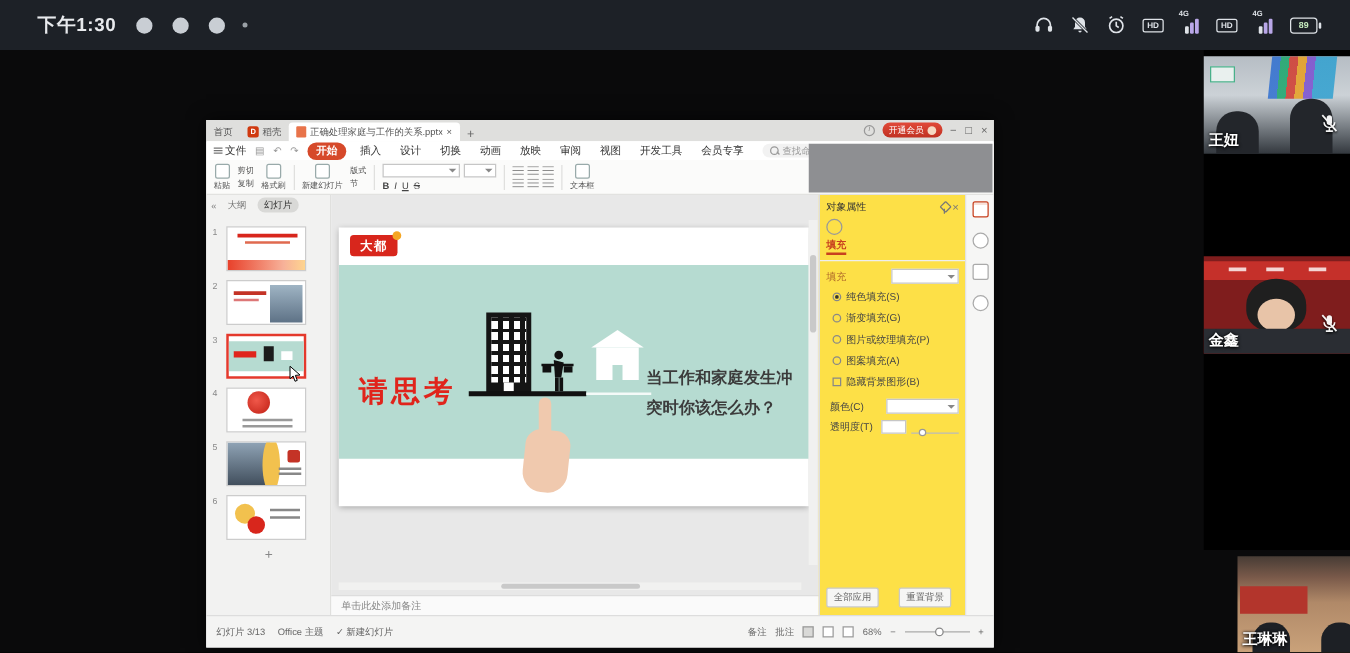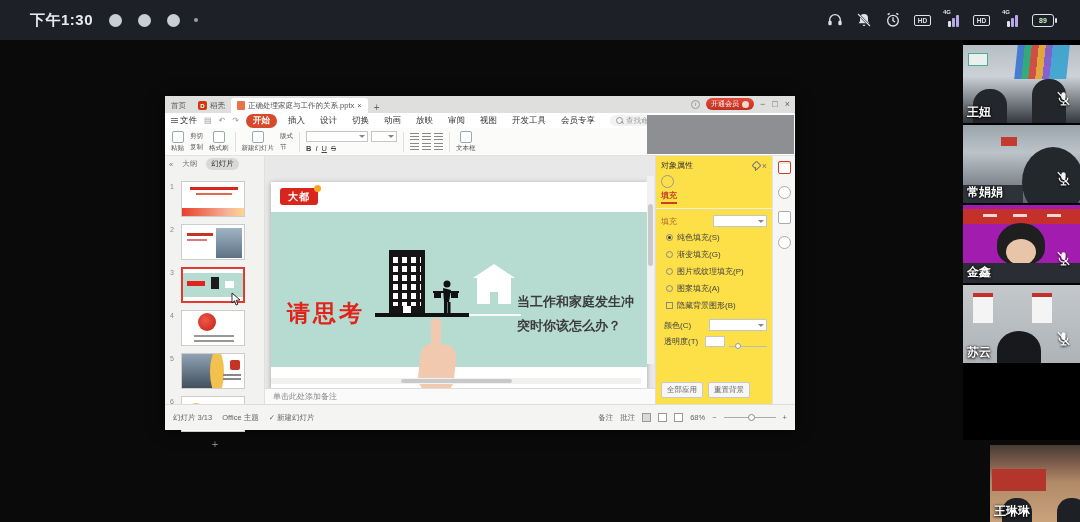--- a/index.html
+++ b/index.html
@@ -18,21 +18,21 @@
   .sig i:nth-child(1){left:0;height:4px;}
   .sig i:nth-child(2){left:4px;height:6px;}
   .sig i:nth-child(3){left:8px;height:9px;background:#b9a7e8;}
   .sig i:nth-child(4){left:12px;height:12px;background:#b9a7e8;}
   .sig b{position:absolute;left:-1px;top:-4px;color:#dfe3e8;font-size:6px;font-weight:bold;}
   .batt{position:relative;width:22px;height:13px;border:1.5px solid #dfe3e8;border-radius:3px;display:flex;align-items:center;justify-content:center;}
   .batt::after{content:"";position:absolute;right:-4px;top:3px;width:2.5px;height:5px;background:#dfe3e8;border-radius:1px;}
   .batt span{font-size:7px;color:#caf0c2;font-weight:bold;}
 
   
-  .win{position:absolute;left:165px;top:96px;width:630px;height:334px;background:#fff;box-shadow:0 0 14px rgba(0,0,0,.65);font-size:8px;color:#444;}
+  .win{position:absolute;left:165px;top:96px;width:630px;height:422px;background:#fff;box-shadow:0 0 14px rgba(0,0,0,.65);font-size:8px;color:#444;}
   .tabbar{position:absolute;left:0;top:0;right:0;height:17px;background:#dfdfdd;display:flex;align-items:flex-end;}
   .ttab{height:15px;display:flex;align-items:center;padding:0 6px;font-size:7.5px;color:#555;gap:3px;}
   .ttab.active{background:#fff;border-radius:3px 3px 0 0;}
   .docbadge{width:9px;height:9px;background:#d0390f;color:#fff;border-radius:2px;font-size:6px;font-weight:bold;display:flex;align-items:center;justify-content:center;}
   .docicon{width:8px;height:9px;background:#e8734a;border-radius:1px;}
   .ttl{max-width:118px;white-space:nowrap;overflow:hidden;text-overflow:ellipsis;}
   .plus{font-size:10px;color:#666;padding:0 6px;}
   .tbright{position:absolute;right:4px;top:2px;display:flex;align-items:center;gap:6px;}
   .info{width:9px;height:9px;border:1px solid #999;border-radius:50%;color:#888;font-size:6px;display:flex;align-items:center;justify-content:center;font-style:italic;}
   .member{background:linear-gradient(#e14a39,#c03122);color:#fff;font-size:7px;padding:1px 5px;border-radius:8px;display:flex;align-items:center;gap:3px;}
@@ -136,21 +136,21 @@
   .psec .combo{margin-left:auto;width:54px;height:12px;}
   .opt{display:flex;align-items:center;gap:4px;padding:3px 0 3px 10px;color:#444;}
   .radio{width:7px;height:7px;border:1px solid #888;border-radius:50%;position:relative;flex:none;}
   .radio.on::after{content:"";position:absolute;left:1px;top:1px;width:3px;height:3px;border-radius:50%;background:#333;}
   .chk{width:7px;height:7px;border:1px solid #888;flex:none;}
   .prow{display:flex;align-items:flex-end;padding:5px 5px 0 8px;}
   .prow .combo{margin-left:auto;width:58px;height:12px;}
   .spin{margin-left:auto;width:20px;height:11px;border:1px solid #c6c6c6;background:#fff;}
   .track{width:38px;height:1px;background:#bbb;margin-left:4px;position:relative;}
   .track i{position:absolute;left:6px;top:-3px;width:6px;height:6px;background:#fff;border:1px solid #999;border-radius:50%;}
-  .pbtns{position:absolute;left:5px;bottom:6px;display:flex;gap:5px;}
+  .pbtns{position:absolute;left:5px;bottom:6px;display:flex;gap:16px;}
   .pbtn{border:1px solid #c9c9c9;background:#f6f6f5;color:#666;font-size:7.5px;padding:2px 5px;border-radius:2px;}
 
   
   .strip{width:23px;background:#f6f6f5;border-left:1px solid #e3e3e1;display:flex;flex-direction:column;align-items:center;padding-top:5px;gap:12px;}
   .sico{width:13px;height:13px;border:1px solid #aaa;border-radius:2px;background:#fff;}
   .sico.on{border-color:#c8401f;background:linear-gradient(#f8e2da 2px,#fff 2px);}
   .sico.round{border-radius:50%;}
 
   
   .statusbar{position:absolute;left:0;bottom:0;right:0;height:26px;background:#f4f4f3;border-top:1px solid #ddd;display:flex;align-items:center;padding:0 8px;font-size:7.5px;color:#666;gap:10px;}
@@ -168,21 +168,21 @@
   .mic{position:absolute;right:8px;bottom:16px;z-index:3;opacity:.95;filter:drop-shadow(0 1px 1px #000);}
   .v1{background:linear-gradient(180deg,#b6bdc4 0%,#ccd2d7 40%,#6a7076 78%,#33383e 100%);}
   .v1 .ban{position:absolute;right:12px;top:0;width:52px;height:34px;background:linear-gradient(90deg,#2f6fd0 0 7px,#19a66b 7px 14px,#d23a2e 14px 21px,#e8a020 21px 28px,#7a4fd0 28px 35px,#2fa0d0 35px 42px);transform:skewX(-6deg);opacity:.85;}
   .v1 .p{position:absolute;bottom:0;width:34px;height:34px;border-radius:16px 16px 0 0;background:#23262b;}
   .v1 .p.a{left:10px;}.v1 .p.b{right:14px;height:44px;}
   .v1 .sign{position:absolute;left:5px;top:8px;width:20px;height:13px;background:#e9f0ee;border:1px solid #49b08a;}
   .v2{background:linear-gradient(180deg,#9aa4ac,#bcc4ca 35%,#5c636b 100%);}
   .v2 .tag{position:absolute;left:38px;top:12px;width:16px;height:9px;background:#c23b2e;}
   .v2 .head{position:absolute;right:-4px;bottom:-14px;width:62px;height:70px;border-radius:50%;background:#23282d;}
   .v2 .sh{position:absolute;left:0;bottom:0;width:60px;height:18px;background:#2e333a;}
-  .v3{background:#a21caf;}
+  .v3{background:#7f1d1d;}
   .v3 .ban{position:absolute;left:0;top:4px;width:117px;height:15px;background:#c5302a;}
   .v3 .ban i{position:absolute;top:5px;width:14px;height:3px;background:#fff;opacity:.8;}
   .v3 .hair{position:absolute;left:34px;top:18px;width:48px;height:42px;border-radius:50% 50% 40% 40%;background:#1f1f1f;}
   .v3 .face{position:absolute;left:43px;top:34px;width:30px;height:26px;border-radius:50%;background:#e8c4a8;}
   .v3 .bodyd{position:absolute;left:0;bottom:0;width:117px;height:20px;background:#2a2d33;}
   .v4{background:linear-gradient(180deg,#c4c8cb,#aeb3b7);}
   .v4 .po{position:absolute;top:8px;width:20px;height:30px;background:#f4f4f4;border-top:4px solid #c5302a;}
   .v4 .po.a{left:10px;}.v4 .po.b{right:28px;}
   .v4 .hair{position:absolute;left:34px;bottom:-8px;width:44px;height:40px;border-radius:50% 50% 0 0;background:#17191d;}
   .v5{background:linear-gradient(180deg,#8b9298,#70767c);}
@@ -545,60 +545,38 @@
       <i class="p a"></i>
         <i class="p b"></i>
       <span class="pname">王妞</span>
       <svg class="mic" width="17" height="17" viewBox="0 0 24 24">
           <path fill="#fff" d="M12 3a3 3 0 0 1 3 3v5a3 3 0 0 1-6 0V6a3 3 0 0 1 3-3z"></path>
           <path fill="none" stroke="#fff" stroke-width="1.8" d="M6 11a6 6 0 0 0 12 0M12 17v4M8 21h8"></path>
           <line x1="4" y1="3" x2="20" y2="21" stroke="#fff" stroke-width="2"></line>
         </svg>
     </div>
 
-    <div class="tile v2" style="top:85px;">
-      <i class="tag"></i>
-        <i class="sh"></i>
-        <i class="head"></i>
-      <span class="pname">常娟娟</span>
-      <svg class="mic" width="17" height="17" viewBox="0 0 24 24">
-          <path fill="#fff" d="M12 3a3 3 0 0 1 3 3v5a3 3 0 0 1-6 0V6a3 3 0 0 1 3-3z"></path>
-          <path fill="none" stroke="#fff" stroke-width="1.8" d="M6 11a6 6 0 0 0 12 0M12 17v4M8 21h8"></path>
-          <line x1="4" y1="3" x2="20" y2="21" stroke="#fff" stroke-width="2"></line>
-        </svg>
-    </div>
 
     <div class="tile v3" style="top:165px;">
       <i class="ban">
           <i style="left:20px;"></i>
           <i style="left:50px;"></i>
           <i style="left:84px;"></i>
         </i>
       <i class="hair"></i>
         <i class="face"></i>
         <i class="bodyd"></i>
       <span class="pname">金鑫</span>
       <svg class="mic" width="17" height="17" viewBox="0 0 24 24">
           <path fill="#fff" d="M12 3a3 3 0 0 1 3 3v5a3 3 0 0 1-6 0V6a3 3 0 0 1 3-3z"></path>
           <path fill="none" stroke="#fff" stroke-width="1.8" d="M6 11a6 6 0 0 0 12 0M12 17v4M8 21h8"></path>
           <line x1="4" y1="3" x2="20" y2="21" stroke="#fff" stroke-width="2"></line>
         </svg>
     </div>
 
-    <div class="tile v4" style="top:245px;">
-      <i class="po a"></i>
-        <i class="po b"></i>
-        <i class="hair"></i>
-      <span class="pname">苏云</span>
-      <svg class="mic" width="17" height="17" viewBox="0 0 24 24">
-          <path fill="#fff" d="M12 3a3 3 0 0 1 3 3v5a3 3 0 0 1-6 0V6a3 3 0 0 1 3-3z"></path>
-          <path fill="none" stroke="#fff" stroke-width="1.8" d="M6 11a6 6 0 0 0 12 0M12 17v4M8 21h8"></path>
-          <line x1="4" y1="3" x2="20" y2="21" stroke="#fff" stroke-width="2"></line>
-        </svg>
-    </div>
 
 
     <div class="tile v6" style="top:405px;height:77px;">
       <i class="ban"></i>
         <i class="pil"></i>
       <i class="p a"></i>
         <i class="p b"></i>
       <span class="pname">王琳琳</span>
       <svg class="mic" width="17" height="17" viewBox="0 0 24 24">
           <path fill="#fff" d="M12 3a3 3 0 0 1 3 3v5a3 3 0 0 1-6 0V6a3 3 0 0 1 3-3z"></path>

